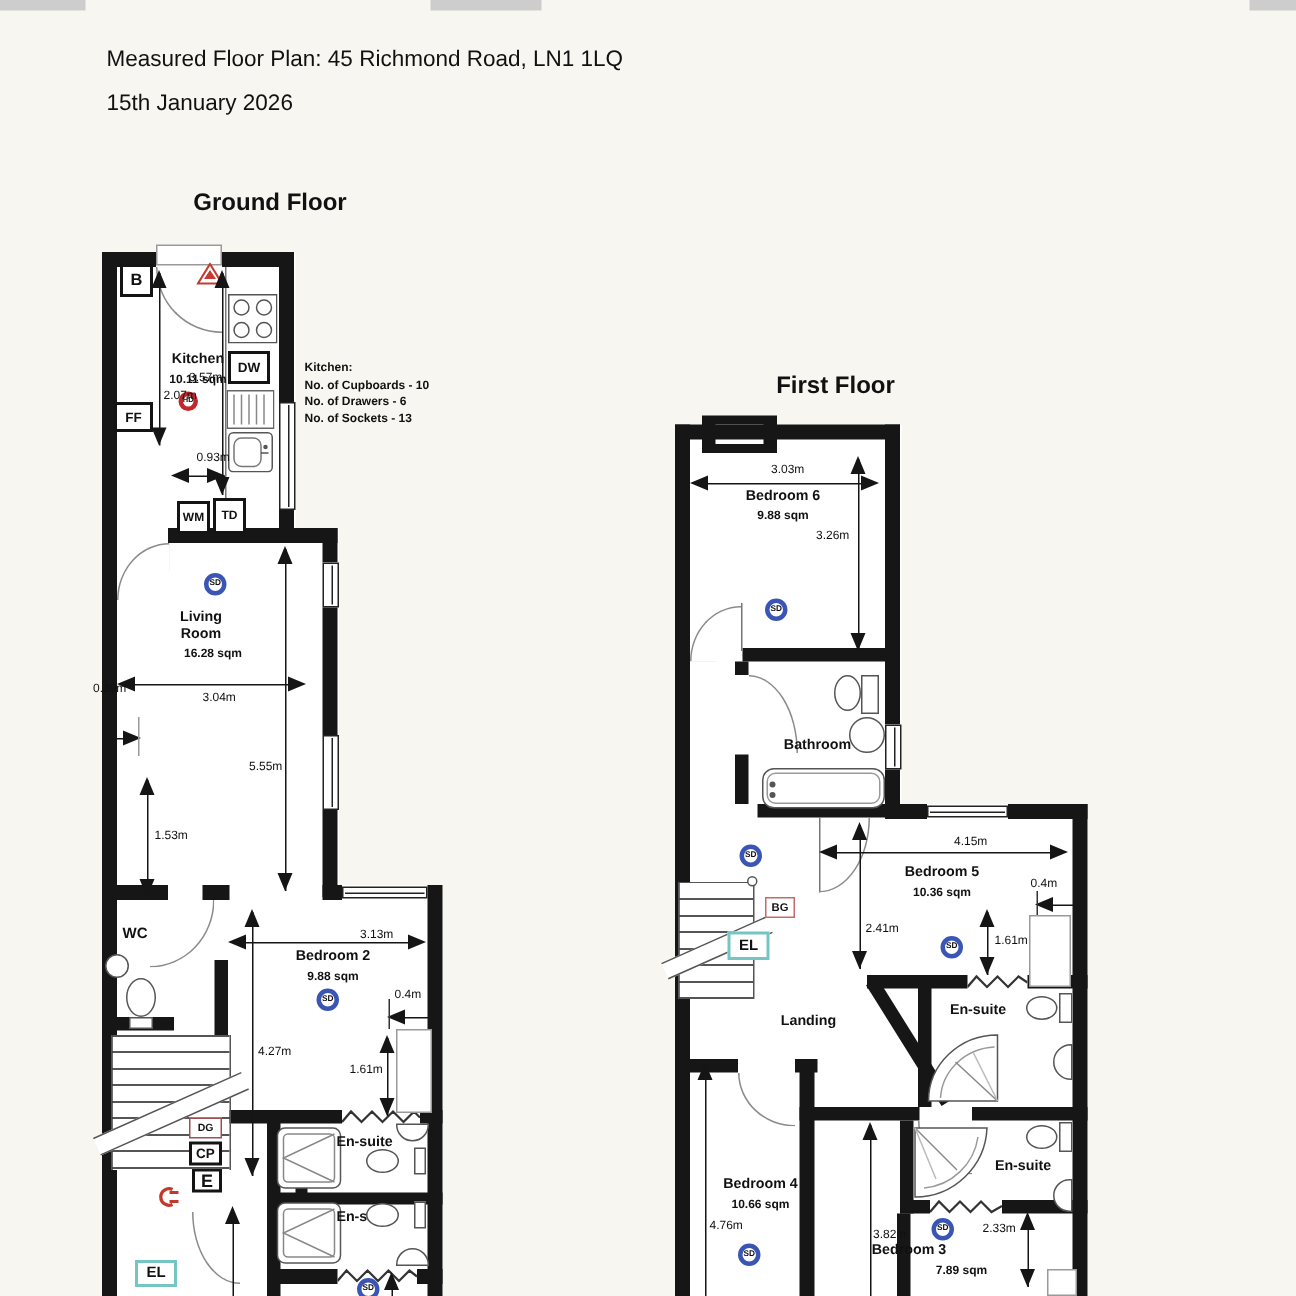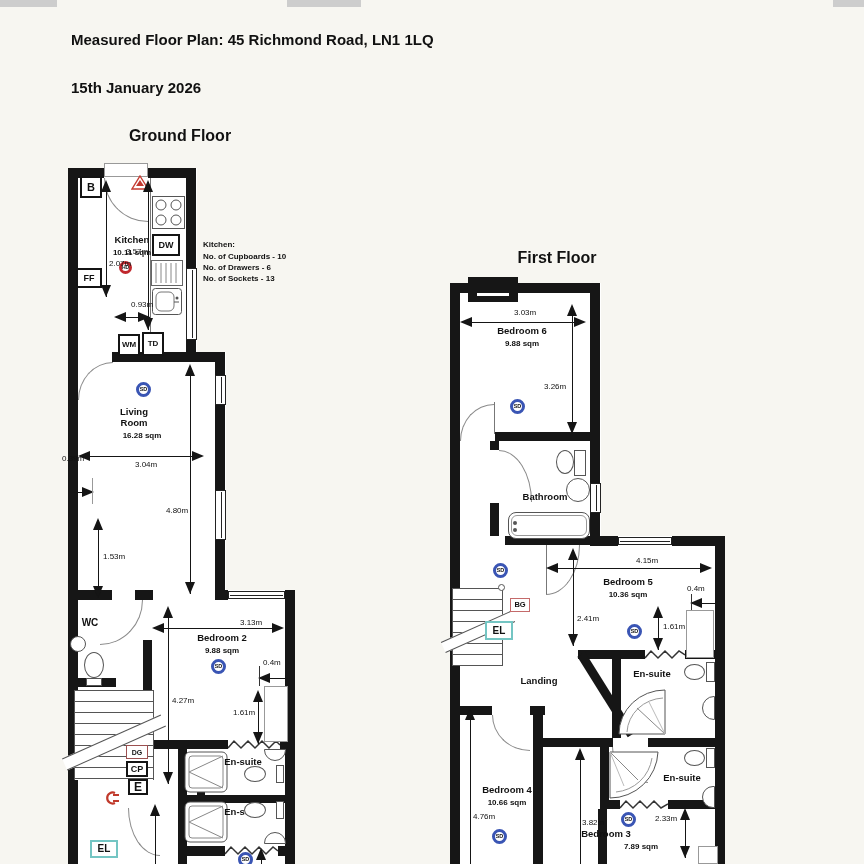--- a/index.html
+++ b/index.html
@@ -3,21 +3,21 @@
 <meta charset="utf-8">
 <style>
   *{margin:0;padding:0;box-sizing:border-box}
   html,body{width:864px;height:864px}
   body{position:relative;overflow:hidden;background:#f7f6f1;color:#111;
        font-family:"Liberation Sans",sans-serif}
   i,s{display:block;position:absolute;font-style:normal;text-decoration:none}
   .wall{background:var(--wall,#161616)}
   .room{background:#fff}
   .tb{background:#cdcdcd}
-  .h1{position:absolute;font-size:15px;font-weight:bold;white-space:nowrap}
+  .h1{position:absolute;font-size:15px;font-weight:normal;white-space:nowrap}
   .ft{position:absolute;font-size:16px;font-weight:bold;transform:translateX(-50%);white-space:nowrap}
   .rn{position:absolute;font-size:9.5px;font-weight:bold;transform:translateX(-50%);
       text-align:center;white-space:pre-line;line-height:11px}
   .ra{position:absolute;font-size:8px;font-weight:bold;transform:translateX(-50%);white-space:nowrap}
   .dl{position:absolute;font-size:8px;white-space:nowrap}
   .nt{position:absolute;font-size:8px;font-weight:bold;white-space:nowrap}
   .dv{width:1px;background:#151515}
   .dh{height:1px;background:#151515}
   .au{width:0;height:0;border-left:5px solid transparent;border-right:5px solid transparent;border-bottom:12px solid #151515;background:none}
   .ad{width:0;height:0;border-left:5px solid transparent;border-right:5px solid transparent;border-top:12px solid #151515;background:none}
@@ -40,21 +40,21 @@
   .rec{background:#fff;border:1px solid #999}
 </style>
 </head>
 <body>
 
 <i class="tb" style="left:0;top:0;width:57px;height:7px"></i>
 <i class="tb" style="left:287px;top:0;width:74px;height:7px"></i>
 <i class="tb" style="left:833px;top:0;width:31px;height:7px"></i>
 
 <div class="h1" style="left:71px;top:31px">Measured Floor Plan: 45 Richmond Road, LN1 1LQ</div>
-<div class="h1" style="left:71px;top:79px">15th January 2026</div>
+<div class="h1" style="left:71px;top:60px">15th January 2026</div>
 
 <div class="ft" style="left:180px;top:127px">Ground Floor</div>
 
 <i class="room" style="left:68px;top:168px;width:129px;height:430px"></i>
 <i class="room" style="left:68px;top:352px;width:158px;height:248px"></i>
 <i class="room" style="left:68px;top:590px;width:227px;height:274px"></i>
 
 <i class="wall" style="left:68px;top:168px;width:36px;height:10px"></i>
 <i class="wall" style="left:148px;top:168px;width:48px;height:10px"></i>
 <i class="rec" style="left:104px;top:163px;width:44px;height:14px"></i>
@@ -169,21 +169,21 @@
 <div class="rn" style="left:134px;top:406px">Living
 Room</div>
 <div class="ra" style="left:142px;top:431px">16.28 sqm</div>
 <i class="dh" style="left:86px;top:456px;width:110px"></i>
 <i class="al" style="left:78px;top:451px"></i>
 <i class="ar" style="left:192px;top:451px"></i>
 <div class="dl" style="left:135px;top:460px">3.04m</div>
 <i class="dv" style="left:190px;top:366px;height:228px"></i>
 <i class="au" style="left:185px;top:364px"></i>
 <i class="ad" style="left:185px;top:582px"></i>
-<div class="dl" style="left:166px;top:506px">4.80m</div>
+<div class="dl" style="left:166px;top:506px">5.55m</div>
 <div class="dl" style="left:62px;top:454px">0.39m</div>
 <i class="dh" style="left:70px;top:492px;width:14px"></i>
 <i class="ar" style="left:82px;top:487px"></i>
 <i style="left:92px;top:478px;width:1px;height:26px;background:#999"></i>
 <i class="dv" style="left:98px;top:520px;height:78px"></i>
 <i class="au" style="left:93px;top:518px"></i>
 <i class="ad" style="left:93px;top:586px"></i>
 <div class="dl" style="left:103px;top:552px">1.53m</div>
 
 <div class="rn" style="left:90px;top:617px;font-size:10px">WC</div>
@@ -318,21 +318,21 @@
 <div class="det sd" style="left:510px;top:399px">
     <span>SD</span>
   </div>
 <i class="dh" style="left:466px;top:322px;width:112px"></i>
 <i class="al" style="left:460px;top:317px"></i>
 <i class="ar" style="left:574px;top:317px"></i>
 <div class="dl" style="left:514px;top:308px">3.03m</div>
 <i class="dv" style="left:572px;top:306px;height:128px"></i>
 <i class="au" style="left:567px;top:304px"></i>
 <i class="ad" style="left:567px;top:422px"></i>
-<div class="dl" style="left:544px;top:382px">3.26m</div>
+<div class="dl" style="left:544px;top:352px">3.26m</div>
 
 <div class="rn" style="left:545px;top:491px">Bathroom</div>
 <i class="fx el" style="left:556px;top:450px;width:18px;height:24px"></i>
 <i class="fx" style="left:574px;top:450px;width:12px;height:26px"></i>
 <i class="fx el" style="left:566px;top:478px;width:24px;height:24px"></i>
 <i class="fx" style="left:508px;top:512px;width:82px;height:27px;border-radius:8px"></i>
 <i style="left:511px;top:515px;width:76px;height:21px;border:1px solid #999;border-radius:6px;background:none"></i>
 <i style="left:513px;top:521px;width:4px;height:4px;border-radius:50%;background:#555"></i>
 <i style="left:513px;top:528px;width:4px;height:4px;border-radius:50%;background:#555"></i>
 

